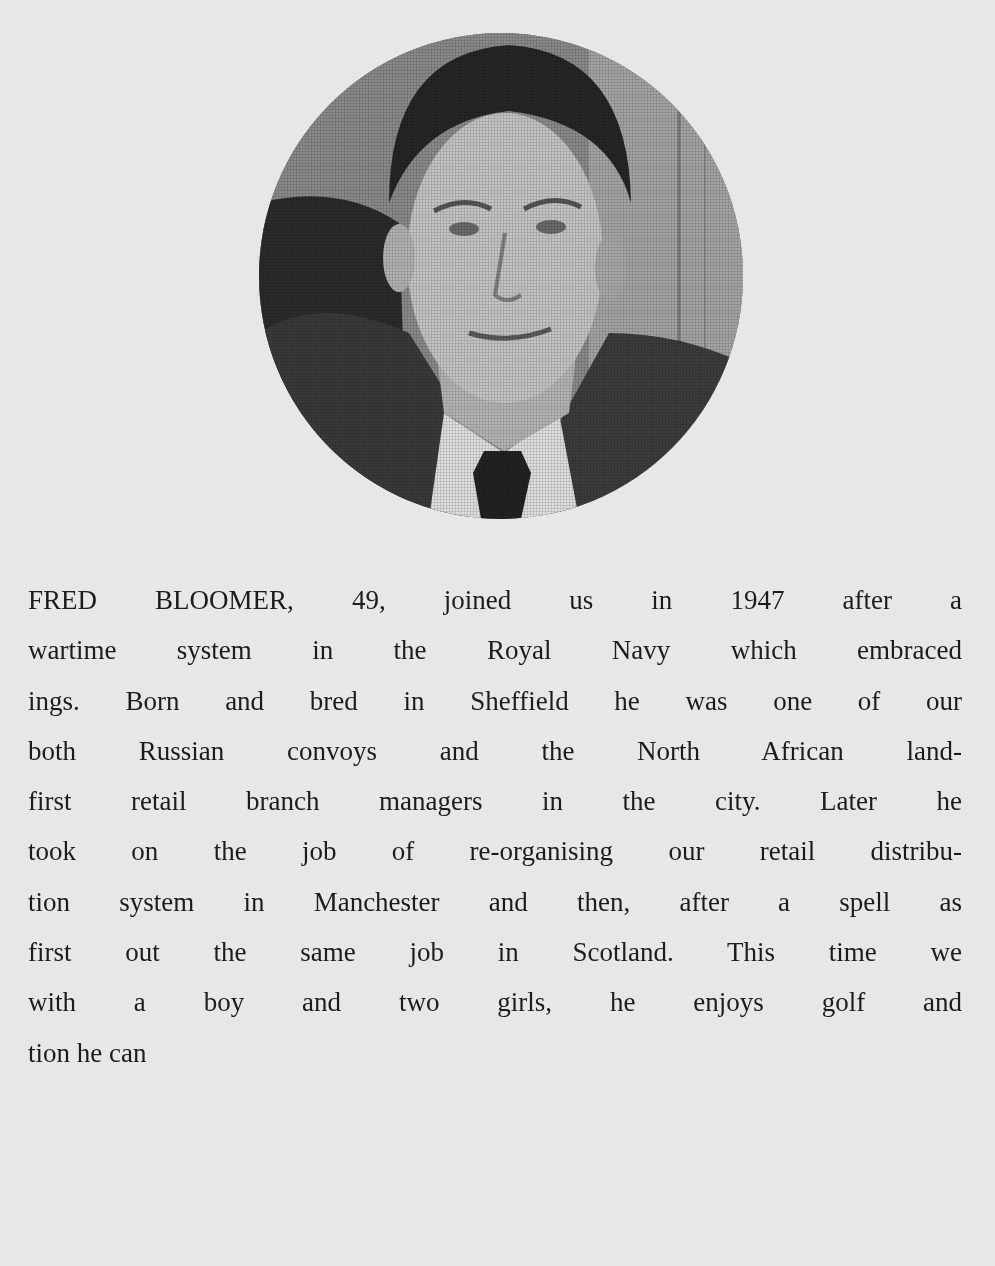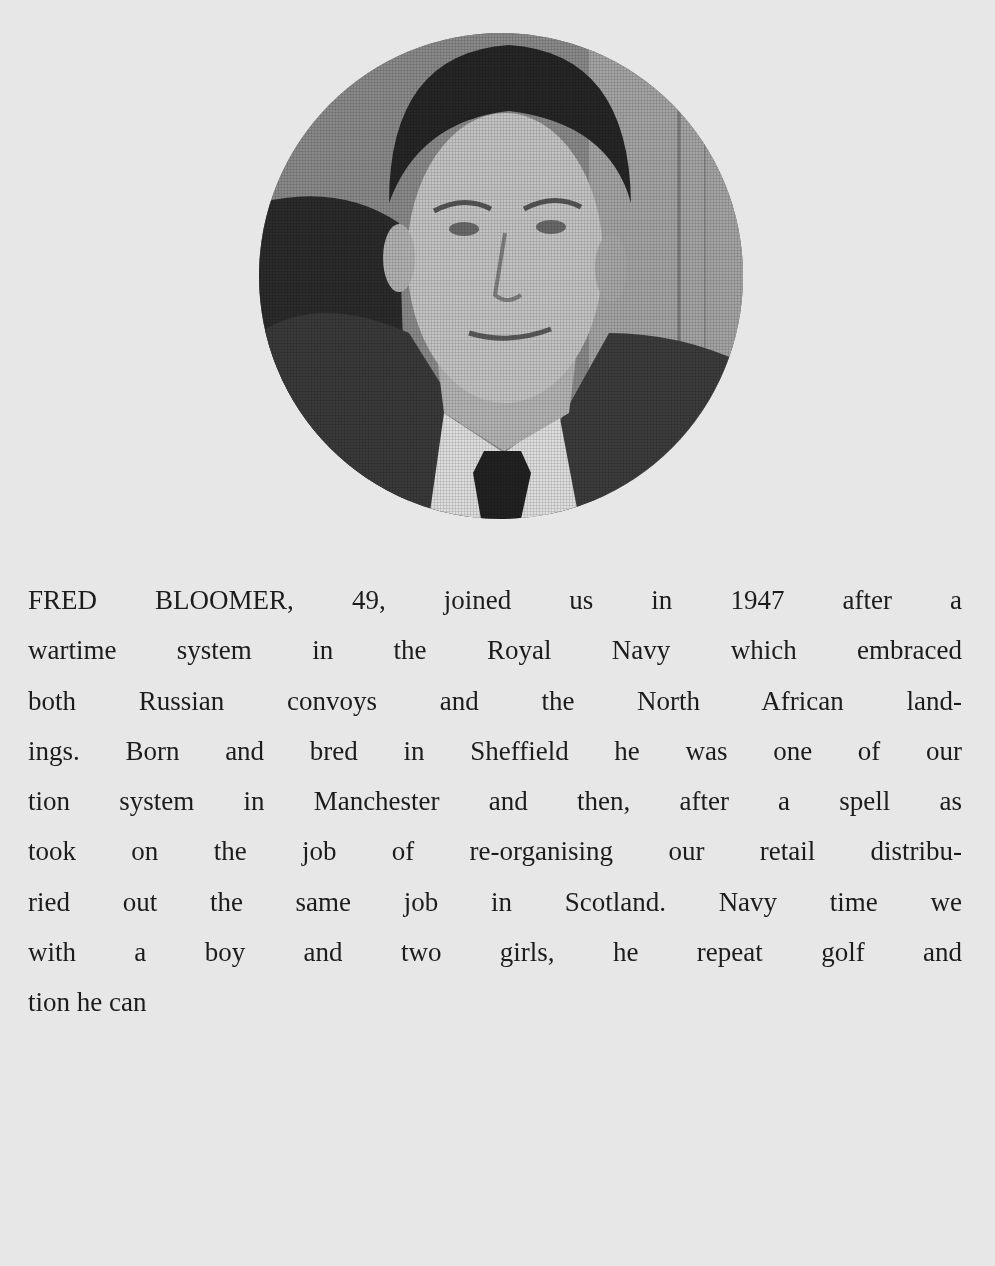--- a/index.html
+++ b/index.html
@@ -92,20 +92,21 @@
     <path d="M246 200 L236 262 Q248 272 262 262" stroke="#808080" stroke-width="4" fill="none"></path>
 
     <path d="M210 300 Q250 312 292 296" stroke="#5a5a5a" stroke-width="5" fill="none"></path>
   </svg>
   <div class="halftone"></div>
 </div>
 
 <div class="bio">
   <span class="line">FRED BLOOMER, 49, joined us in 1947 after a</span>
   <span class="line">wartime system in the Royal Navy which embraced</span>
+  <span class="line">ings. Born and bred in Sheffield he was one of our</span>
   <span class="line">both Russian convoys and the North African land-</span>
-  <span class="line">ings. Born and bred in Sheffield he was one of our</span>
+  <span class="line">first retail branch managers in the city. Later he</span>
+  <span class="line">took on the job of re-organising our retail distribu-</span>
   <span class="line">tion system in Manchester and then, after a spell as</span>
-  <span class="line">took on the job of re-organising our retail distribu-</span>
-  <span class="line">ried out the same job in Scotland. Navy time we</span>
-  <span class="line">with a boy and two girls, he repeat golf and</span>
+  <span class="line">first out the same job in Scotland. This time we</span>
+  <span class="line">with a boy and two girls, he enjoys golf and</span>
   <span class="line last">tion he can</span>
 </div>
 
 </body></html>

